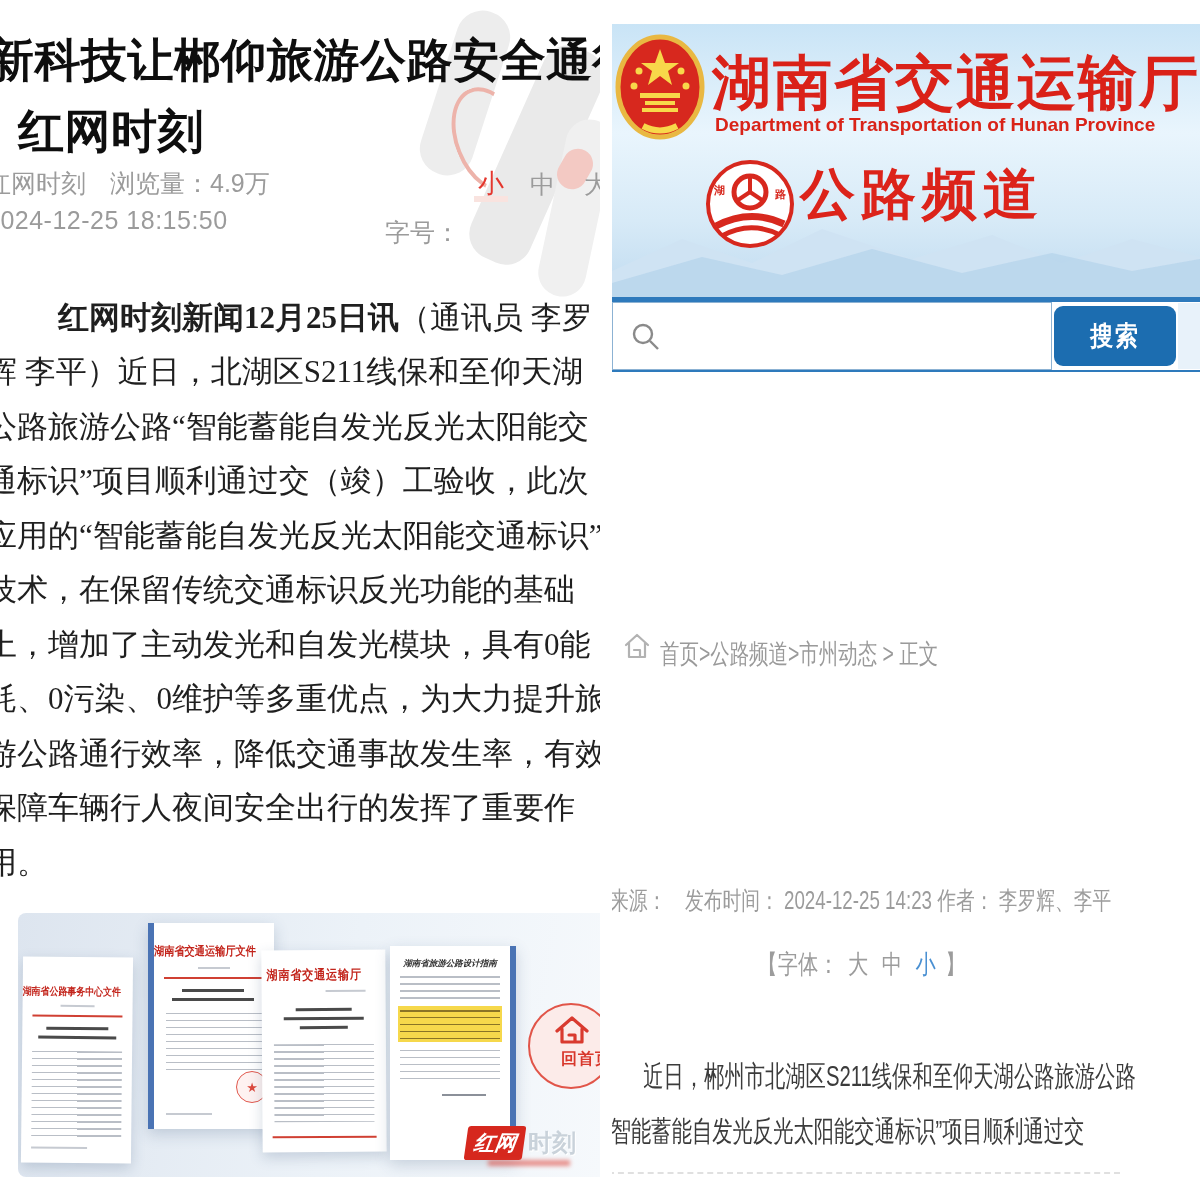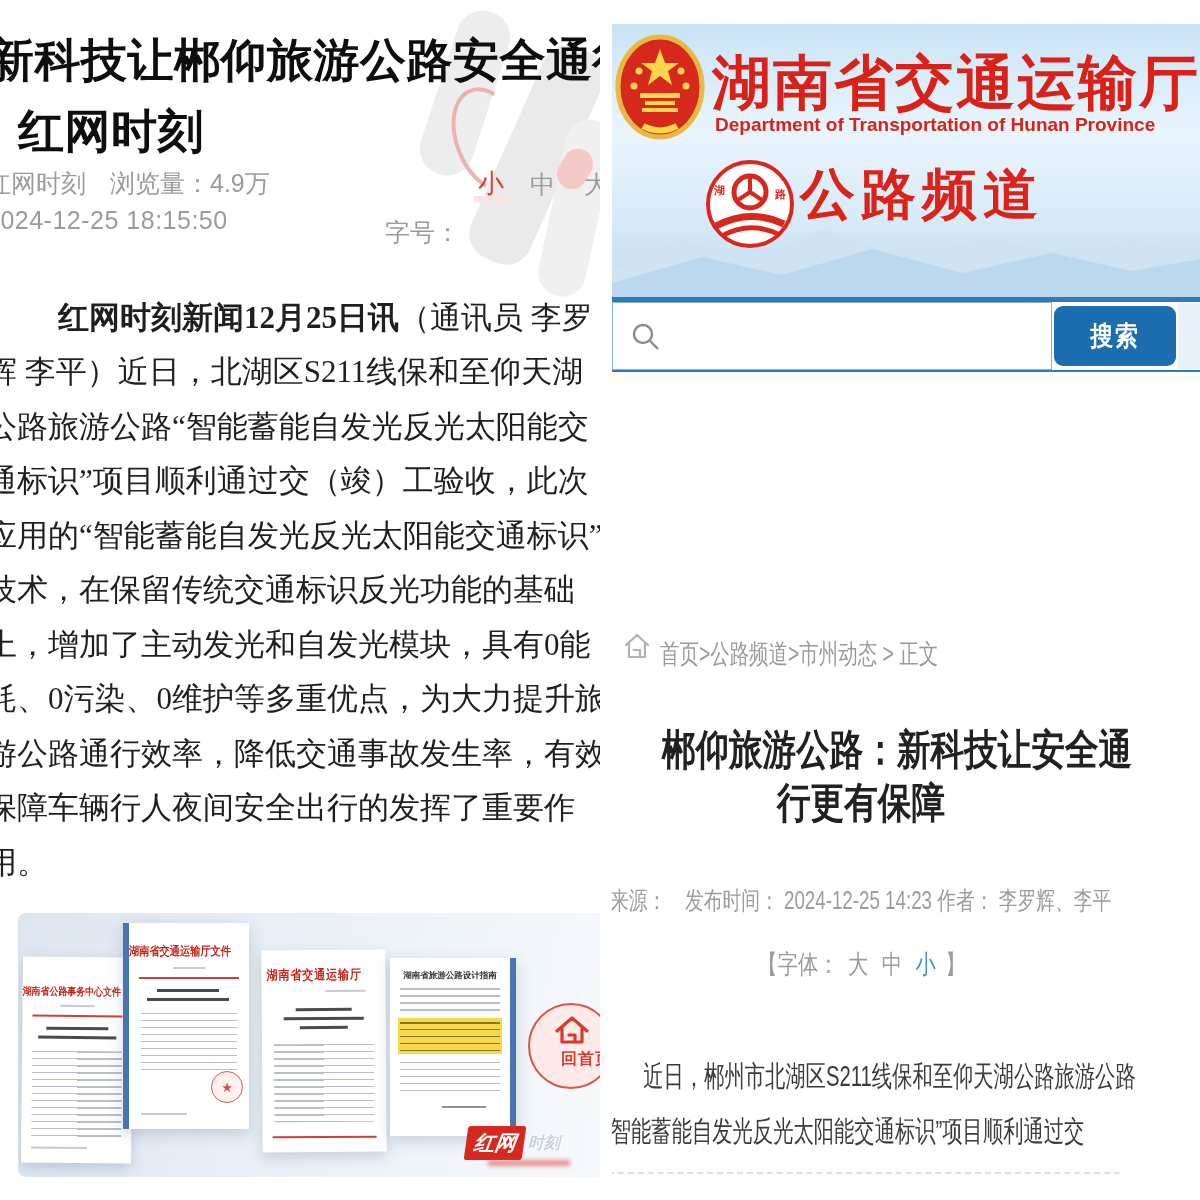--- a/index.html
+++ b/index.html
@@ -91,61 +91,61 @@
       <div class="doc" style="left:4px;top:44px;width:110px;height:206px;transform:rotate(.6deg);">
         <div class="doc-title cxl85" style="top:28px;font-size:10.5px;">湖南省公路事务中心文件</div>
         <div class="graybar" style="left:38px;top:48px;width:34px;"></div>
         <div class="redline" style="left:10px;top:58px;width:90px;"></div>
         <div class="darkbar" style="left:24px;top:70px;width:62px;"></div>
         <div class="darkbar" style="left:16px;top:79px;width:78px;"></div>
         <div class="glines" style="left:10px;top:94px;width:90px;height:86px;"></div>
         <div class="graybar" style="left:10px;top:190px;width:56px;"></div>
       </div>
 
-      <div class="doc" style="left:105px;top:10px;width:126px;height:206px;border-left:6px solid #4a73b4;">
+      <div class="doc" style="left:130px;top:10px;width:126px;height:206px;border-left:6px solid #4a73b4;">
         <div class="doc-title cxl85" style="top:20px;font-size:12px;">湖南省交通运输厅文件</div>
         <div class="graybar" style="left:44px;top:44px;width:32px;"></div>
         <div class="redline" style="left:10px;top:54px;width:100px;"></div>
         <div class="darkbar" style="left:28px;top:66px;width:62px;"></div>
         <div class="darkbar" style="left:18px;top:75px;width:82px;"></div>
         <div class="glines" style="left:12px;top:90px;width:96px;height:58px;"></div>
         <div class="seal" style="left:82px;top:148px;width:32px;height:32px;font-size:13px;">★</div>
         <div class="graybar" style="left:12px;top:190px;width:46px;"></div>
       </div>
 
       <div class="doc" style="left:244px;top:37px;width:124px;height:202px;transform:rotate(-.4deg);">
         <div class="doc-title cxl85" style="top:16px;font-size:13px;letter-spacing:1px;">湖南省交通运输厅</div>
         <div class="graybar" style="left:64px;top:40px;width:40px;"></div>
         <div class="darkbar" style="left:34px;top:58px;width:56px;"></div>
         <div class="darkbar" style="left:22px;top:67px;width:80px;"></div>
         <div class="darkbar" style="left:38px;top:76px;width:48px;"></div>
         <div class="glines" style="left:12px;top:94px;width:100px;height:78px;"></div>
         <div class="redline" style="left:10px;top:186px;width:104px;"></div>
       </div>
 
-      <div class="doc" style="left:372px;top:45px;width:126px;height:178px;border-right:6px solid #4a73b4;">
+      <div class="doc" style="left:372px;top:33px;width:126px;height:214px;border-right:6px solid #4a73b4;font-style:italic;">
         <div class="doc-title" style="top:12px;font-size:8.5px;color:#333;">湖南省旅游公路设计指南</div>
         <div class="glines" style="left:10px;top:30px;width:100px;height:24px;"></div>
         <div style="position:absolute;left:8px;top:60px;width:104px;height:36px;background:#f6d84b;">
           <div class="glines-dark" style="left:2px;top:4px;width:100px;height:30px;"></div>
         </div>
         <div class="glines" style="left:10px;top:104px;width:100px;height:30px;"></div>
         <div class="graybar" style="left:52px;top:148px;width:44px;background:#8b9099;"></div>
       </div>
 
       <div style="position:absolute;left:510px;top:90px;width:86px;height:86px;border-radius:50%;background:#fcebe9;border:2.5px solid #e15549;cursor:pointer;">
         <svg width="40" height="30" viewBox="0 0 40 30" style="position:absolute;left:22px;top:9px;">
           <path d="M5 17 L20 4 L35 17 M10 15 V28 H30 V15 M17 21 h6 v7" fill="none" stroke="#d93a2f" stroke-width="3.2" stroke-linecap="round" stroke-linejoin="round"></path>
         </svg>
         <div style="position:absolute;left:0;right:0;top:44px;text-align:right;color:#d8382c;font-weight:bold;font-size:16px;letter-spacing:1px;">回首页</div>
       </div>
 
       <div style="position:absolute;left:448px;top:213px;display:flex;align-items:center;gap:4px;">
         <span style="background:#d6281e;color:#fff;font-weight:bold;font-style:italic;font-size:21px;padding:3px 8px;border-radius:3px;transform:skewX(-8deg);display:inline-block;">红网</span>
-        <span style="color:#c9d2da;font-weight:bold;font-style:italic;font-size:16px;text-shadow:1px 1px 0 #fff;">时刻</span>
+        <span style="color:#c9d2da;font-weight:bold;font-size:24px;text-shadow:1px 1px 0 #fff;">时刻</span>
       </div>
       <div style="position:absolute;left:470px;top:247px;width:82px;height:6px;background:rgba(220,60,50,.55);filter:blur(2px);"></div>
     </div>
   </div>
 
   <div class="right-page">
 
     <div class="banner">
       <svg width="588" height="92" viewBox="0 0 588 92" style="position:absolute;left:0;bottom:0;">
         <polygon points="0,66 70,34 140,58 210,24 300,54 380,30 450,58 520,34 588,52 588,92 0,92" fill="#cfe3f3"></polygon>
@@ -195,24 +195,20 @@
     <div class="abs" style="left:442px;top:306px;width:122px;height:60px;background:#1c6db0;border-radius:9px;display:flex;align-items:center;justify-content:center;cursor:pointer;">
       <span class="cxc85" style="color:#fff;font-size:27px;font-weight:bold;letter-spacing:2px;">搜索</span>
     </div>
 
 
     <svg width="28" height="30" viewBox="0 0 28 30" style="position:absolute;left:11px;top:631px;cursor:pointer;">
       <path d="M3 14 L14 4 L25 14 M6 12 V26 H22 V12 M11 19 h6 v7" fill="none" stroke="#b2b2b2" stroke-width="2.2" stroke-linejoin="round" stroke-linecap="round"></path>
     </svg>
     <div class="abs nowrap cxl72" style="left:48px;top:636px;font-size:27px;color:#9a9a9a;cursor:pointer;">首页&gt;公路频道&gt;市州动态 &gt; 正文</div>
 
-    <div class="abs" style="left:0;top:723px;width:498px;">
-      <div class="r-title nowrap cxc80">郴仰旅游公路：新科技让安全通</div>
-      <div class="r-title nowrap cxc80">行更有保障</div>
-    </div>
 
     <div class="abs nowrap cxl75" style="left:-2px;top:884px;font-size:25px;color:#9c9c9c;">来源：　发布时间： 2024-12-25 14:23 作者： 李罗辉、李平</div>
 
     <div class="abs" style="left:0;top:947px;width:498px;text-align:center;">
       <span class="cxc78" style="font-size:26px;color:#9c9c9c;white-space:nowrap;">
         <span>【字体：</span>
         <span style="margin:0 5px;cursor:pointer;">大</span>
         <span style="margin:0 5px;cursor:pointer;">中</span>
         <span style="margin:0 5px;color:#4a90d2;cursor:pointer;">小</span>
         <span>】</span>

